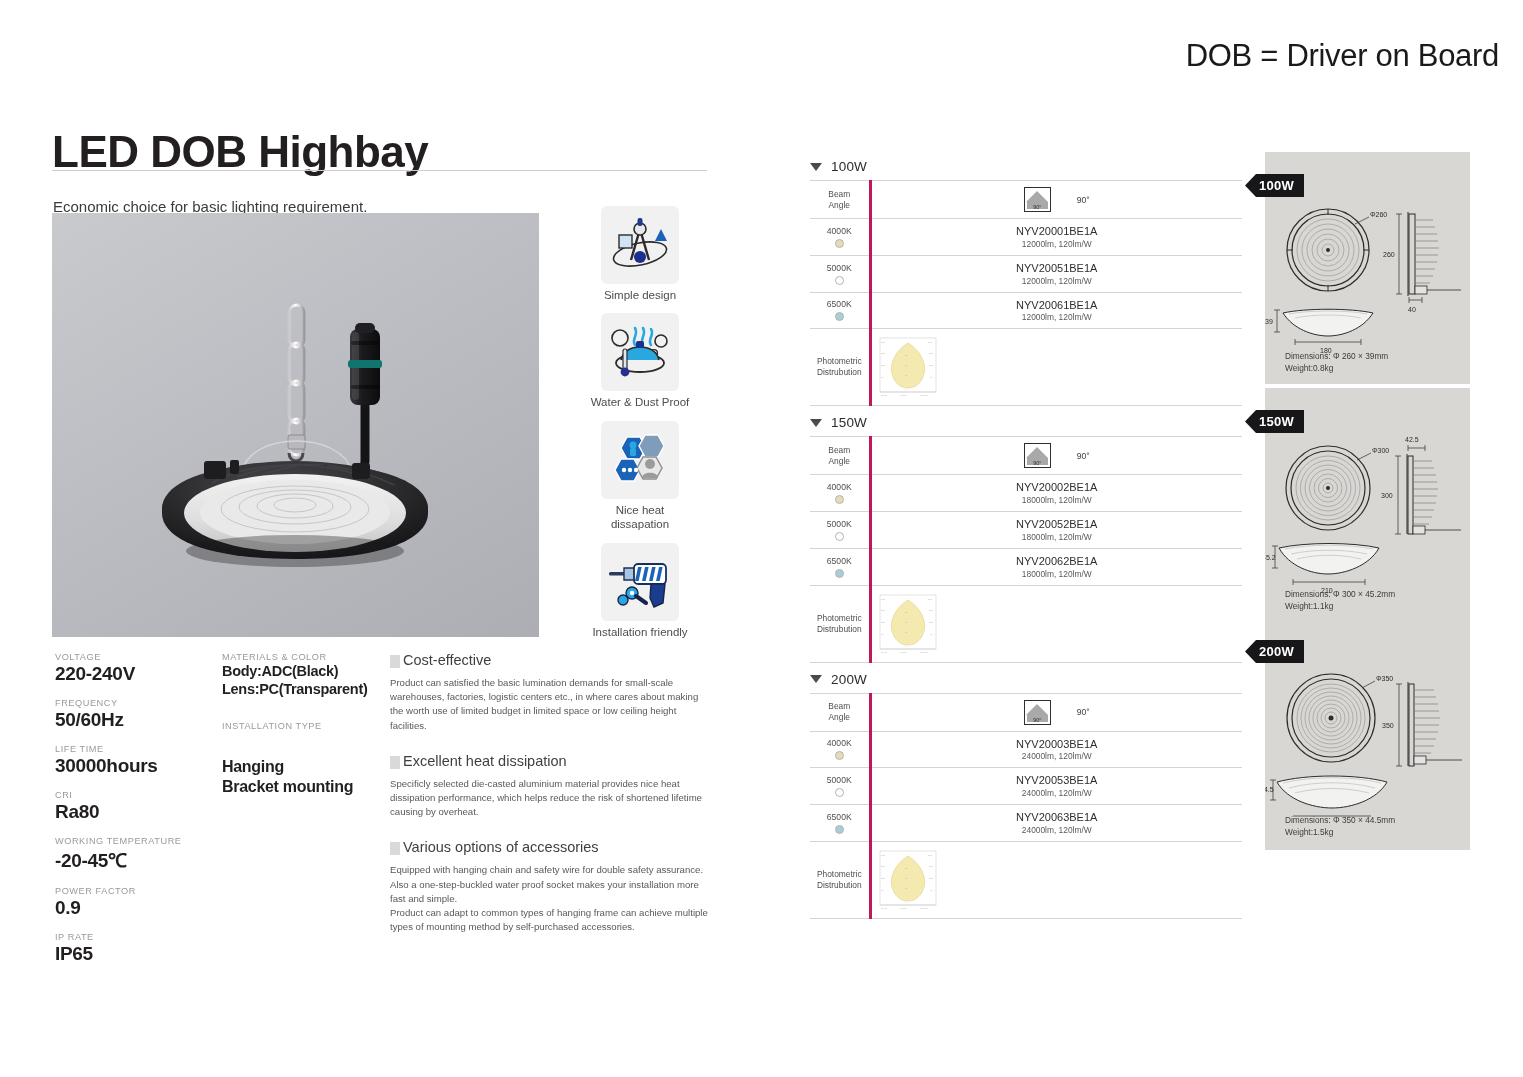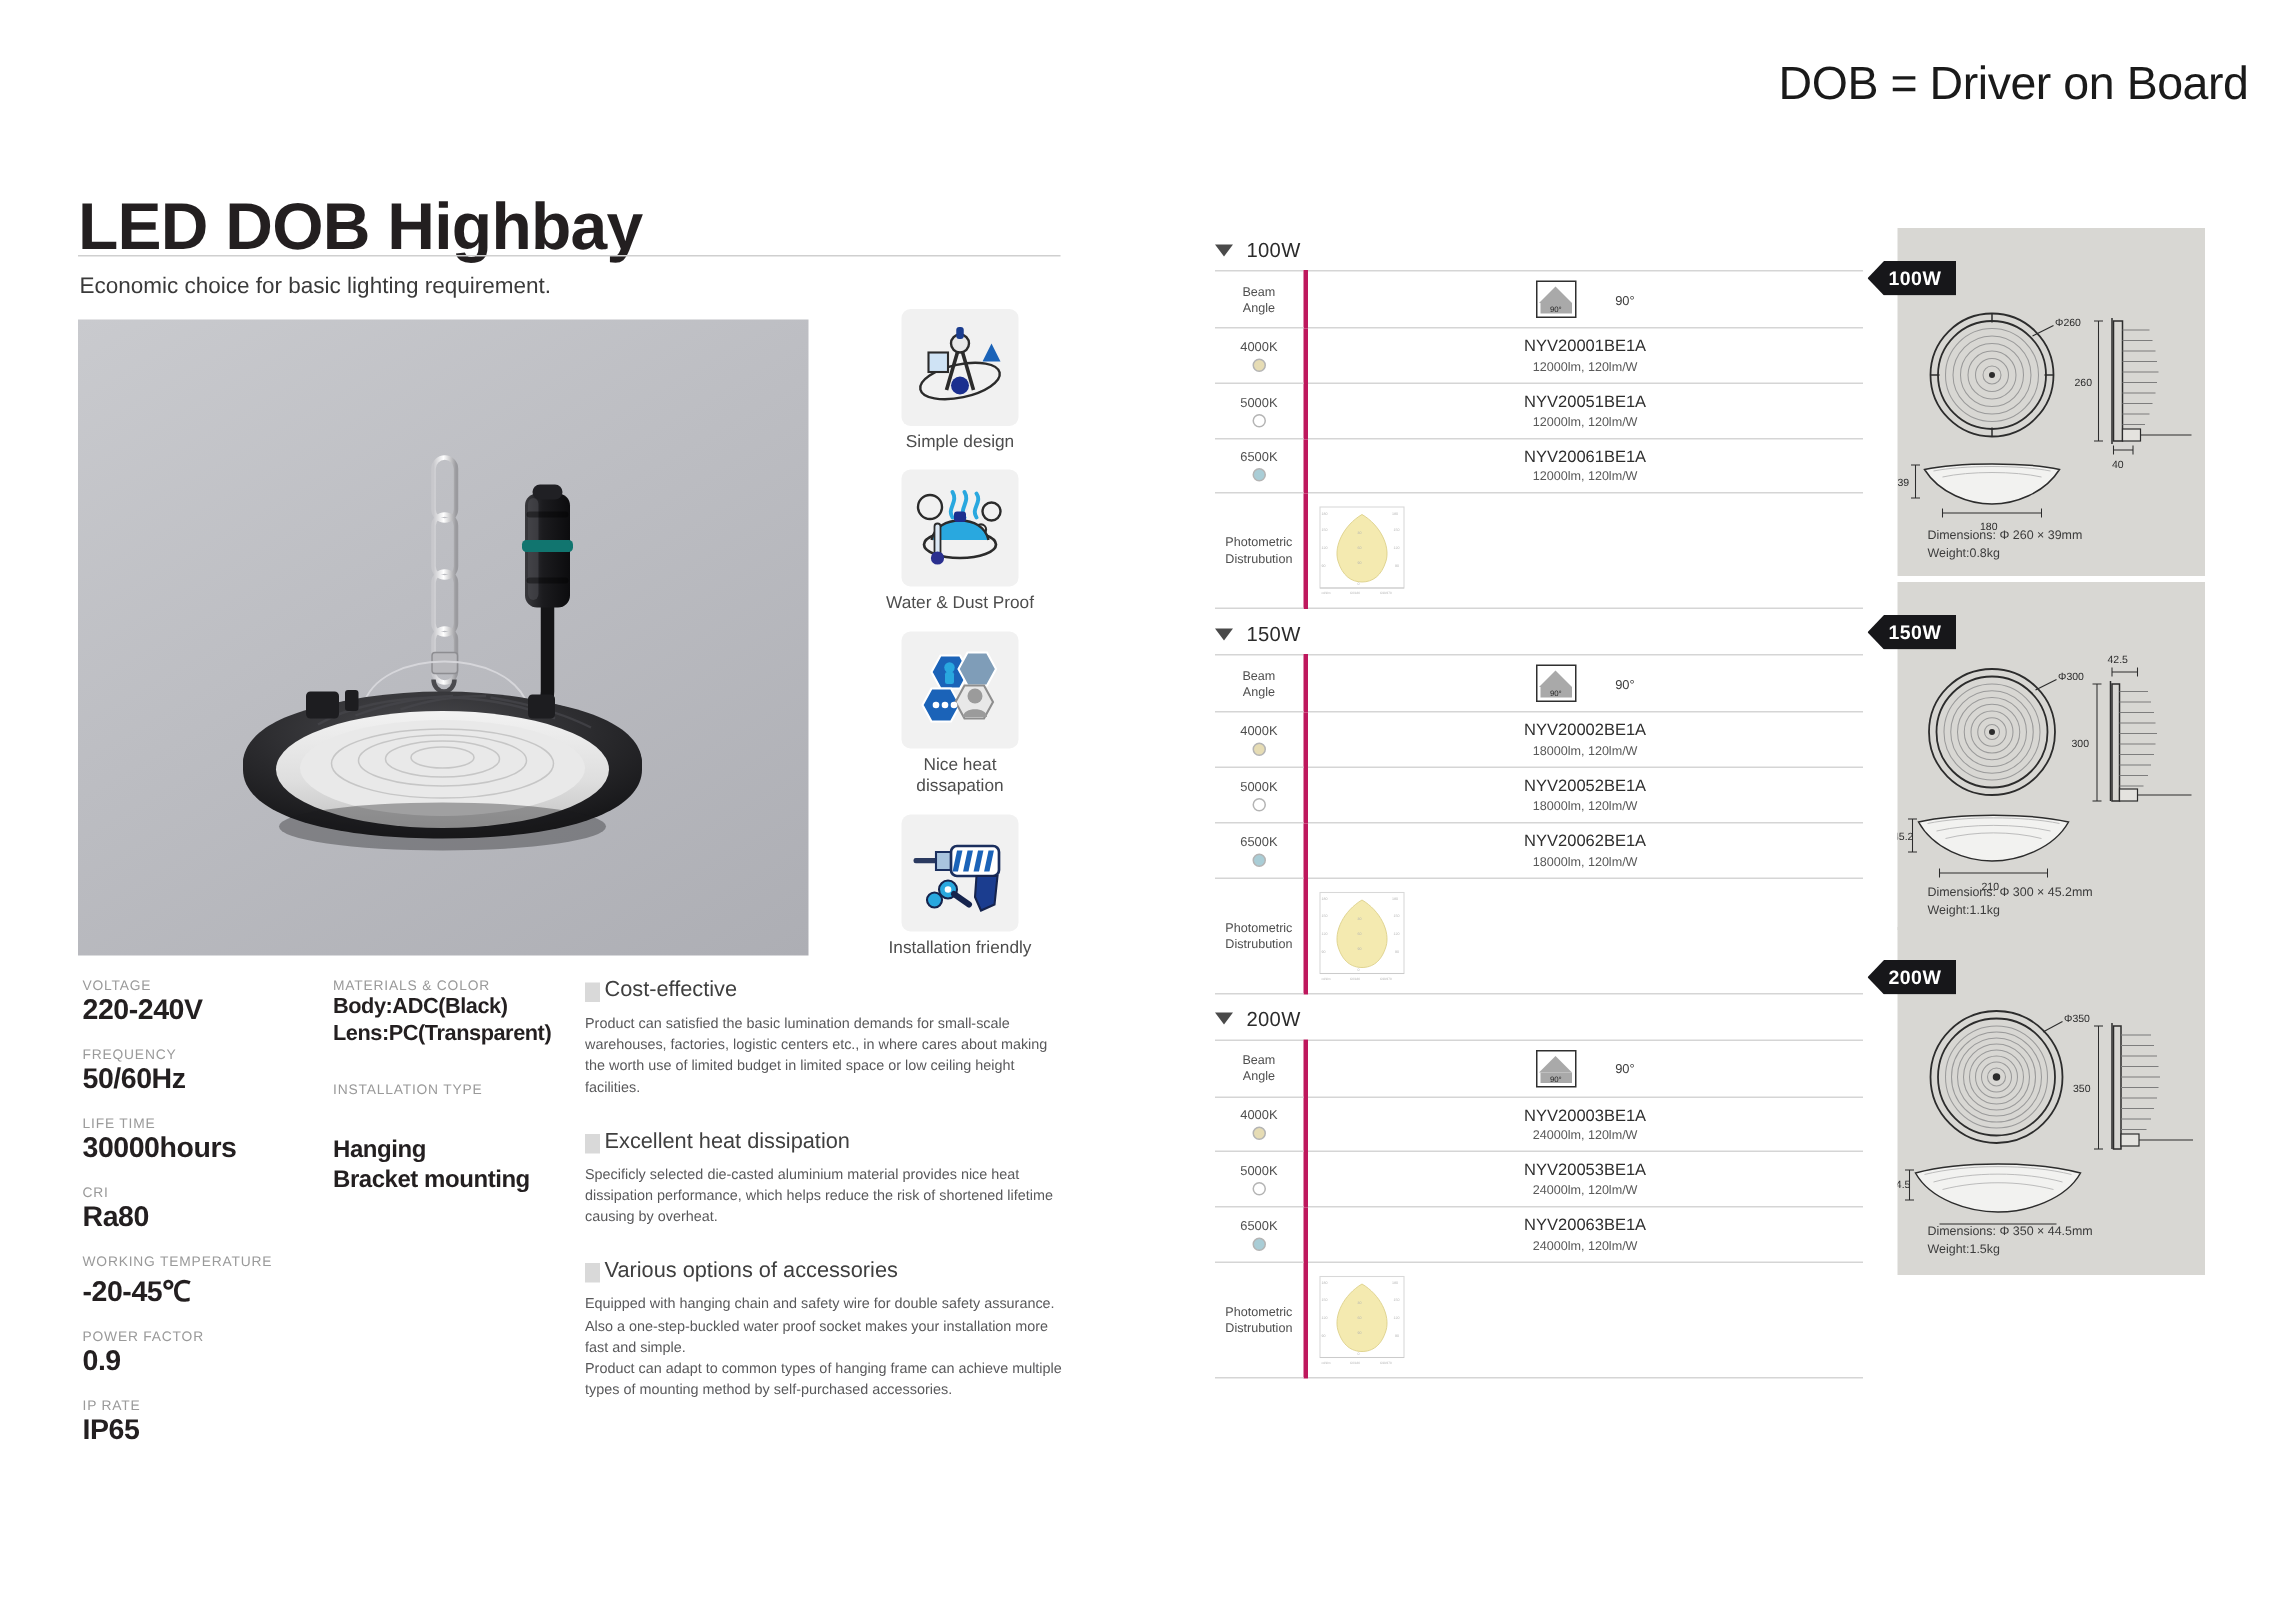--- a/index.html
+++ b/index.html
@@ -22,21 +22,21 @@
     position: absolute; left: 52px; top: 103px;
     font-size: 44px; font-weight: 700; letter-spacing: -0.5px;
     color: #231f20;
     margin-top: 24px;
   }
   .title-rule {
     position: absolute; left: 52px; top: 170px;
     width: 655px; height: 1px; background: #cfcfcf;
   }
   .subtitle {
-    position: absolute; left: 53px; top: 182px;
+    position: absolute; left: 53px; top: 198px;
     font-size: 15px; color: #3a3a3a;
   }
 
   
   .photo {
     position: absolute; left: 52px; top: 213px;
     width: 487px; height: 424px;
     background: linear-gradient(150deg,#c9cace 0%, #bcbdc2 45%, #adaeb4 100%);
     overflow: hidden;
   }

